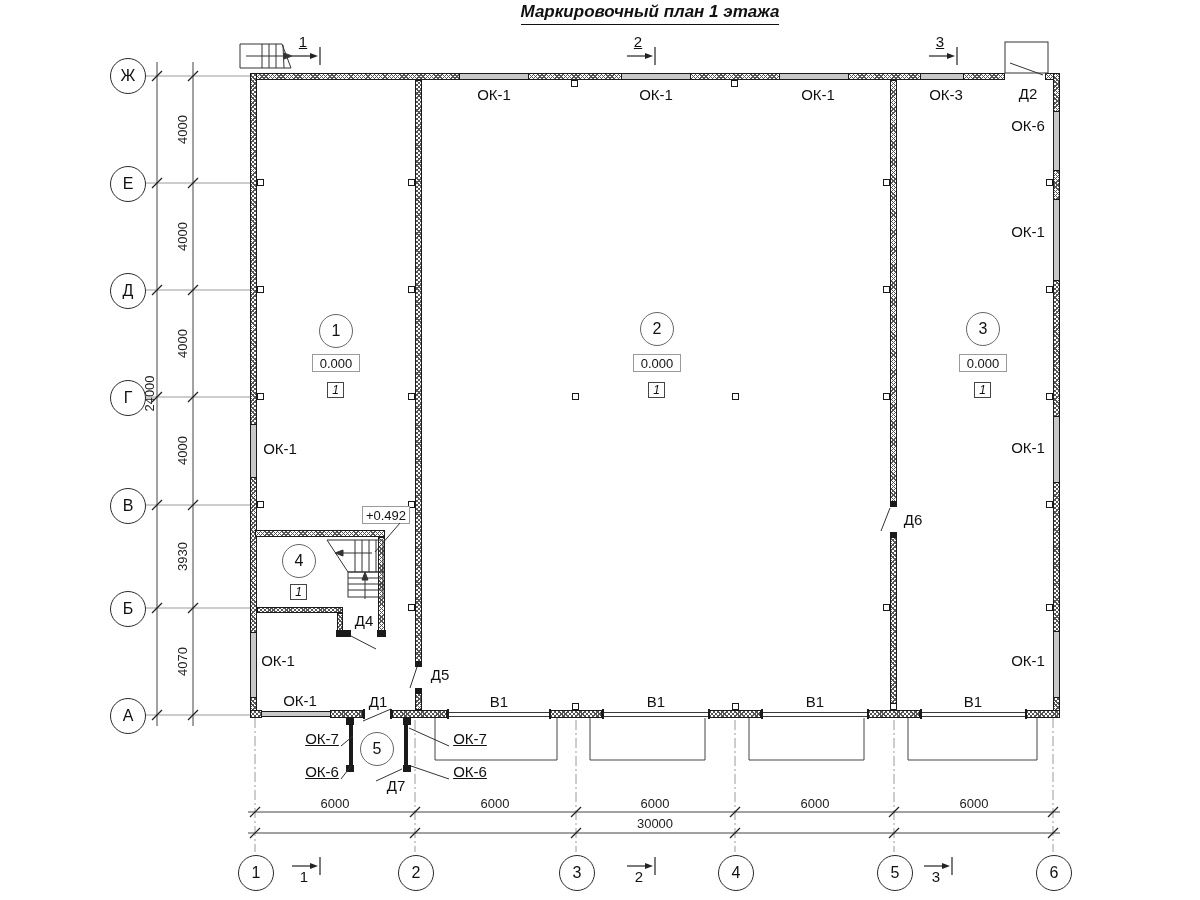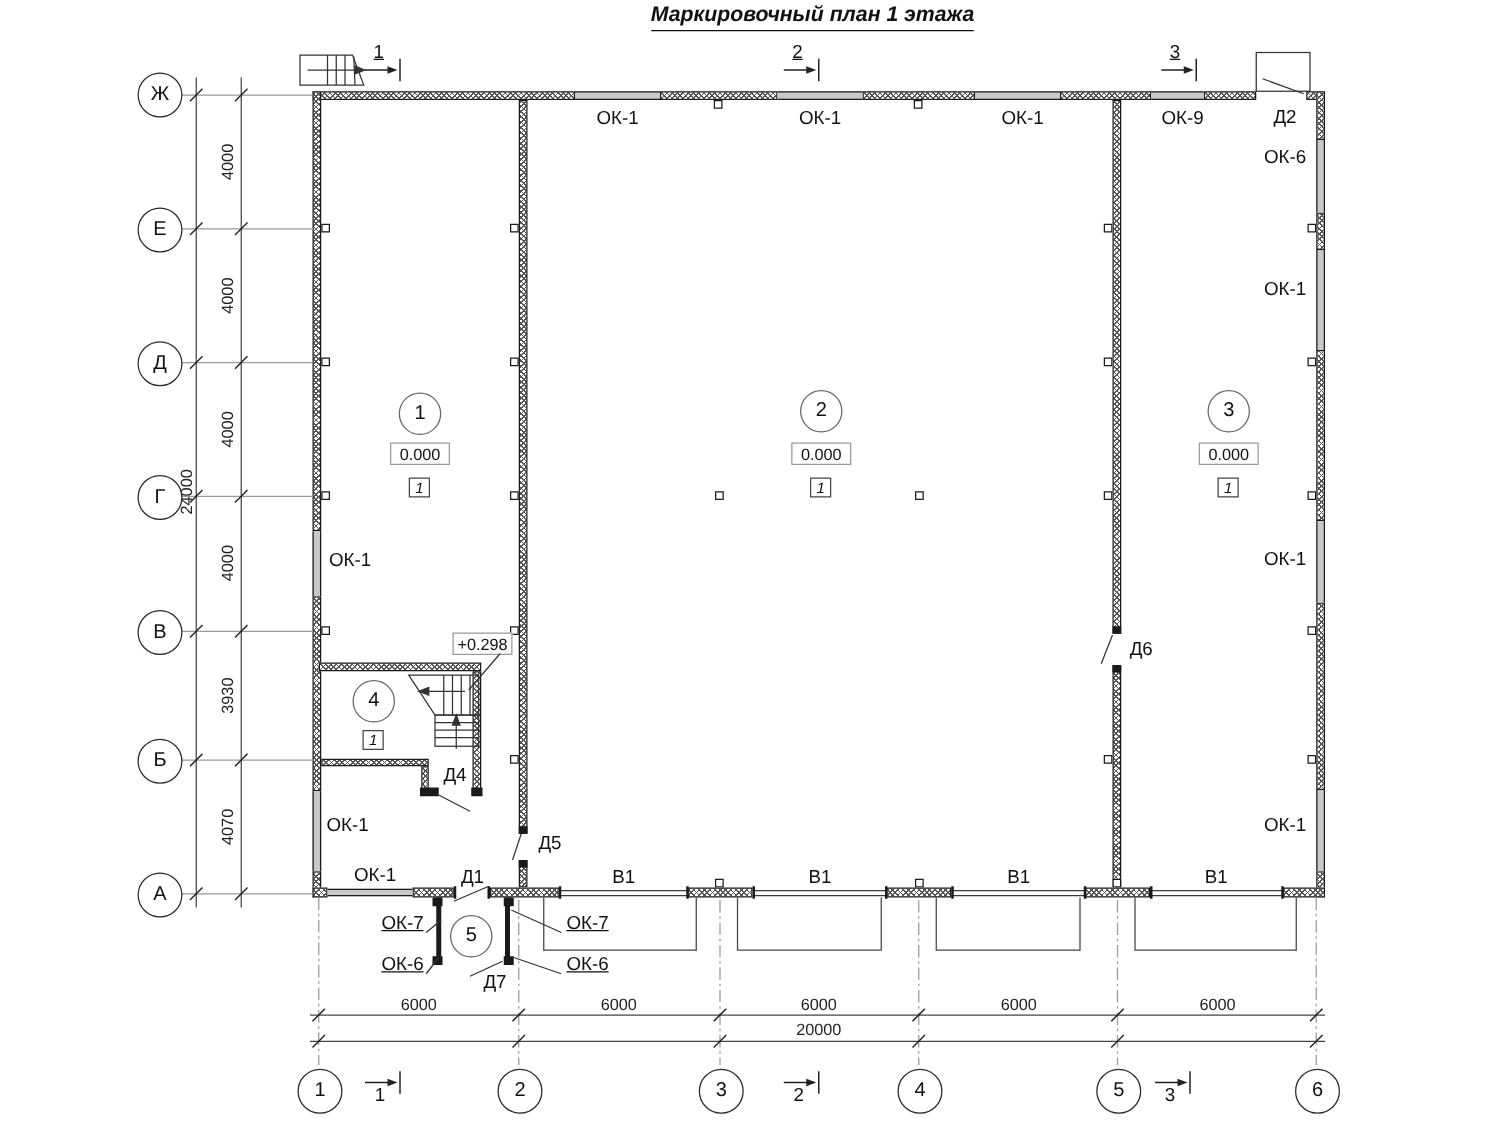--- a/index.html
+++ b/index.html
@@ -323,21 +323,21 @@
   <div class="dim dim-v" style="left:157px;top:337px;width:50px">4000</div>
   <div class="dim dim-v" style="left:157px;top:444px;width:50px">4000</div>
   <div class="dim dim-v" style="left:157px;top:550px;width:50px">3930</div>
   <div class="dim dim-v" style="left:157px;top:655px;width:50px">4070</div>
   <div class="dim dim-v" style="left:119px;top:387px;width:60px">24000</div>
   <div class="dim" style="left:301px;top:797px;width:68px">6000</div>
   <div class="dim" style="left:461px;top:797px;width:68px">6000</div>
   <div class="dim" style="left:621px;top:797px;width:68px">6000</div>
   <div class="dim" style="left:781px;top:797px;width:68px">6000</div>
   <div class="dim" style="left:940px;top:797px;width:68px">6000</div>
-  <div class="dim" style="left:616px;top:817px;width:78px">20000</div>
+  <div class="dim" style="left:616px;top:817px;width:78px">30000</div>
 
   <div class="lbl u" style="left:296px;top:34px;width:14px">1</div>
   <div class="lbl u" style="left:631px;top:34px;width:14px">2</div>
   <div class="lbl u" style="left:933px;top:34px;width:14px">3</div>
   <div class="lbl" style="left:297px;top:869px;width:14px">1</div>
   <div class="lbl" style="left:632px;top:869px;width:14px">2</div>
   <div class="lbl" style="left:929px;top:869px;width:14px">3</div>
 
   <div class="rcirc" style="left:319px;top:314px">
       <span>1</span>
@@ -354,26 +354,26 @@
     </div>
   <div class="elev" style="left:959px;top:354px">0.000</div>
   <div class="ftype" style="left:974px;top:382px">1</div>
   <div class="rcirc" style="left:282px;top:544px">
       <span>4</span>
     </div>
   <div class="ftype" style="left:290px;top:584px">1</div>
   <div class="rcirc" style="left:360px;top:732px">
       <span>5</span>
     </div>
-  <div class="elev" style="left:362px;top:506px">+0.298</div>
+  <div class="elev" style="left:362px;top:506px">+0.492</div>
 
   <div class="lbl" style="left:460px;top:87px;width:68px">ОК-1</div>
   <div class="lbl" style="left:622px;top:87px;width:68px">ОК-1</div>
   <div class="lbl" style="left:782px;top:87px;width:72px">ОК-1</div>
-  <div class="lbl" style="left:912px;top:87px;width:68px">ОК-9</div>
+  <div class="lbl" style="left:912px;top:87px;width:68px">ОК-3</div>
   <div class="lbl" style="left:1012px;top:86px;width:32px">Д2</div>
   <div class="lbl" style="left:1004px;top:118px;width:48px">ОК-6</div>
   <div class="lbl" style="left:1004px;top:224px;width:48px">ОК-1</div>
   <div class="lbl" style="left:1004px;top:440px;width:48px">ОК-1</div>
   <div class="lbl" style="left:1004px;top:653px;width:48px">ОК-1</div>
   <div class="lbl" style="left:256px;top:441px;width:48px">ОК-1</div>
   <div class="lbl" style="left:254px;top:653px;width:48px">ОК-1</div>
   <div class="lbl" style="left:266px;top:693px;width:68px">ОК-1</div>
   <div class="lbl" style="left:362px;top:694px;width:32px">Д1</div>
   <div class="lbl" style="left:465px;top:694px;width:68px">В1</div>

